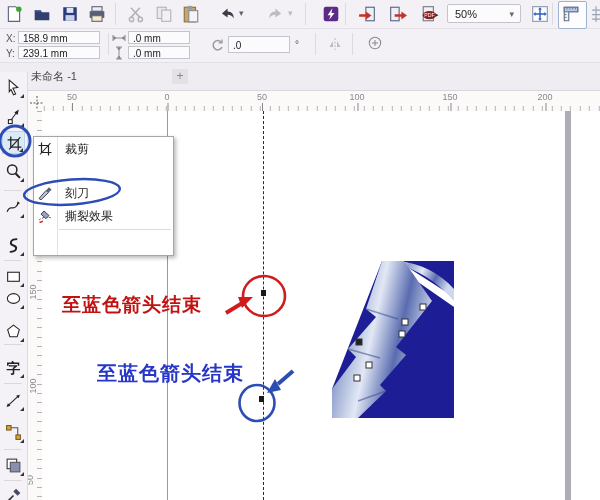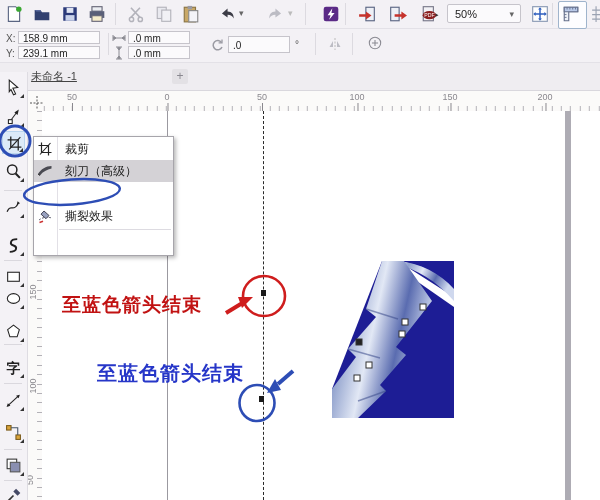--- a/index.html
+++ b/index.html
@@ -21,21 +21,21 @@
   .pressed{position:absolute;left:558px;top:1px;width:27px;height:26px;background:#fdfdff;
            border:1px solid #9fb4cc;border-radius:2px;}
   .pressed svg{width:18px;height:18px;margin:3px;}
   
   .plab{position:absolute;font-size:10px;color:#555;}
   .pin{position:absolute;height:13px;background:#fbfafc;border:1px solid #c6c4cb;
        font-size:10px;line-height:13px;padding-left:4px;color:#222;box-sizing:border-box;}
   .pico{position:absolute;width:14px;height:14px;}
   .pico svg{width:14px;height:14px;display:block;}
   
-  .tab{position:absolute;top:0;height:27px;line-height:27px;text-align:center;font-size:11px;color:#444;text-decoration:underline;}
+  .tab{position:absolute;top:0;height:27px;line-height:27px;text-align:center;font-size:11px;color:#444;}
   .tab.active{background:#cfe7f8;border-left:1px solid #b7cfdf;border-right:1px solid #b7cfdf;color:#222;}
   .newtab{position:absolute;left:172px;top:6px;width:16px;height:15px;background:#e3e1e5;
           border-radius:2px;color:#8a8890;text-align:center;line-height:14px;font-size:12px;}
   
   #hruler{position:absolute;left:42px;top:91px;width:558px;height:20px;background:#fbfaf9;
           border-bottom:1px solid #c9c7cd;}
   #hruler .ticks{position:absolute;left:0;bottom:0;width:558px;height:5px;
        background:repeating-linear-gradient(to right,#b4b2b8 0 1px,transparent 1px 9.4px);
        background-position:1.8px 0;}
   .hlab{position:absolute;top:1px;font-size:9px;color:#8a888e;transform:translateX(-50%);}
@@ -400,28 +400,28 @@
     <div class="mgut"></div>
     <div class="mrow" style="top:1px">
       <span class="mi">
           <svg viewBox="0 0 16 16">
             <path d="M4.5 1.5v10h10M1.5 4.5h10v10" fill="none" stroke="#222" stroke-width="1.2"></path>
             <path d="M13.5 2L3 13.5" stroke="#222" stroke-width="1.1"></path>
           </svg>
         </span>
       <span class="ml">裁剪</span>
     </div>
-    <div class="mrow hl" style="top:23px">
+    <div class="mrow" style="top:45px">
       <span class="mi">
           <svg viewBox="0 0 16 16">
-            <path d="M1 11 C4 6 9 3 14.5 3 L14.5 5.5 C10 6.5 6 8.5 3 12.5 Z" fill="#4a4a52"></path>
-            <path d="M1 11l2 1.5" stroke="#333" fill="none"></path>
+            <path d="M2 13.5l7-8 2.5 2-7.5 7.3Z" fill="#b9c4e0" stroke="#445"></path>
+            <path d="M9 5.5l3-3.2 2.6 2.4-3.1 2.8Z" fill="#5a6078"></path>
           </svg>
         </span>
-      <span class="ml">刻刀（高级）</span>
+      <span class="ml">刻刀</span>
     </div>
     <div class="mrow" style="top:68px">
       <span class="mi">
           <svg viewBox="0 0 16 16">
             <path d="M2 12q5-4 13-2" fill="none" stroke="#556" stroke-dasharray="2 1.5"></path>
             <path d="M7 3l5 4.5-3 3.2L4 6.2Z" fill="#99a2c0" stroke="#445"></path>
             <path d="M2.5 14.5l3.5-1.2" stroke="#c33" stroke-width="1.5"></path>
           </svg>
         </span>
       <span class="ml">撕裂效果</span>

